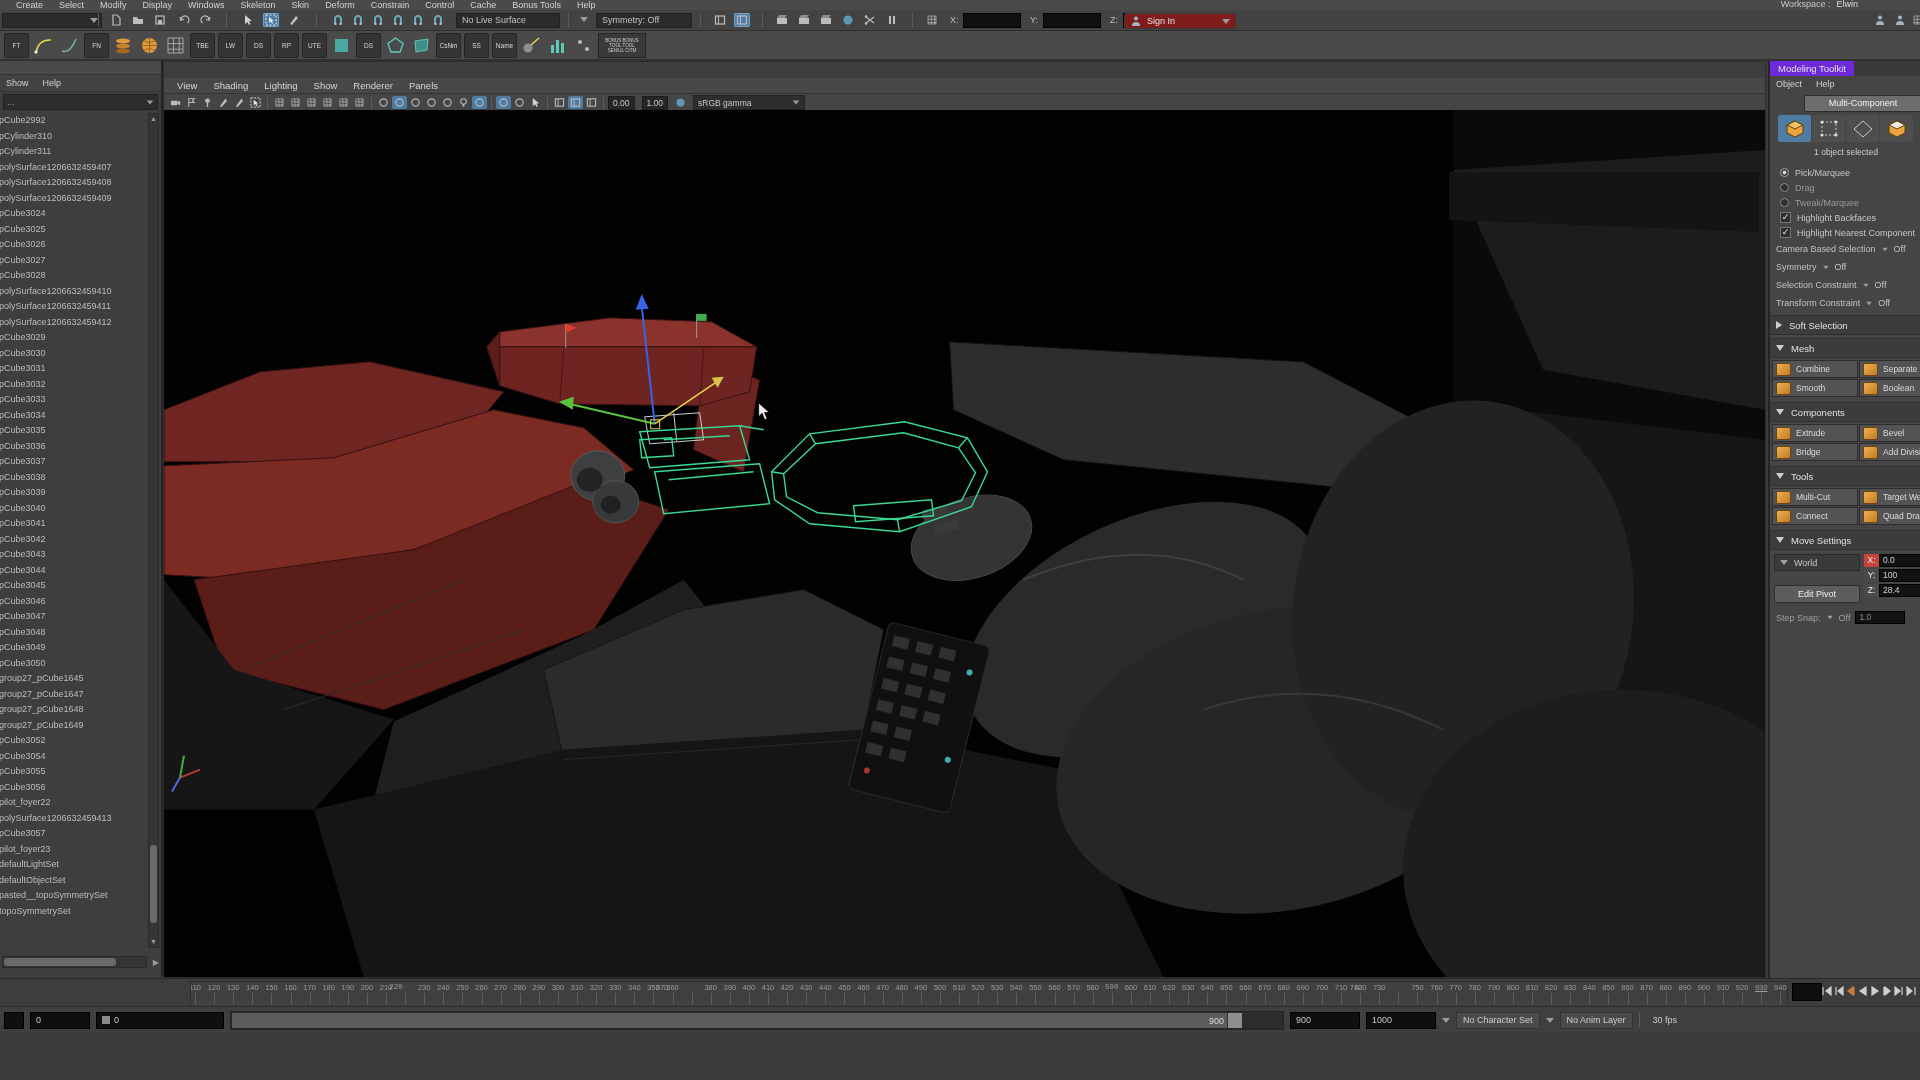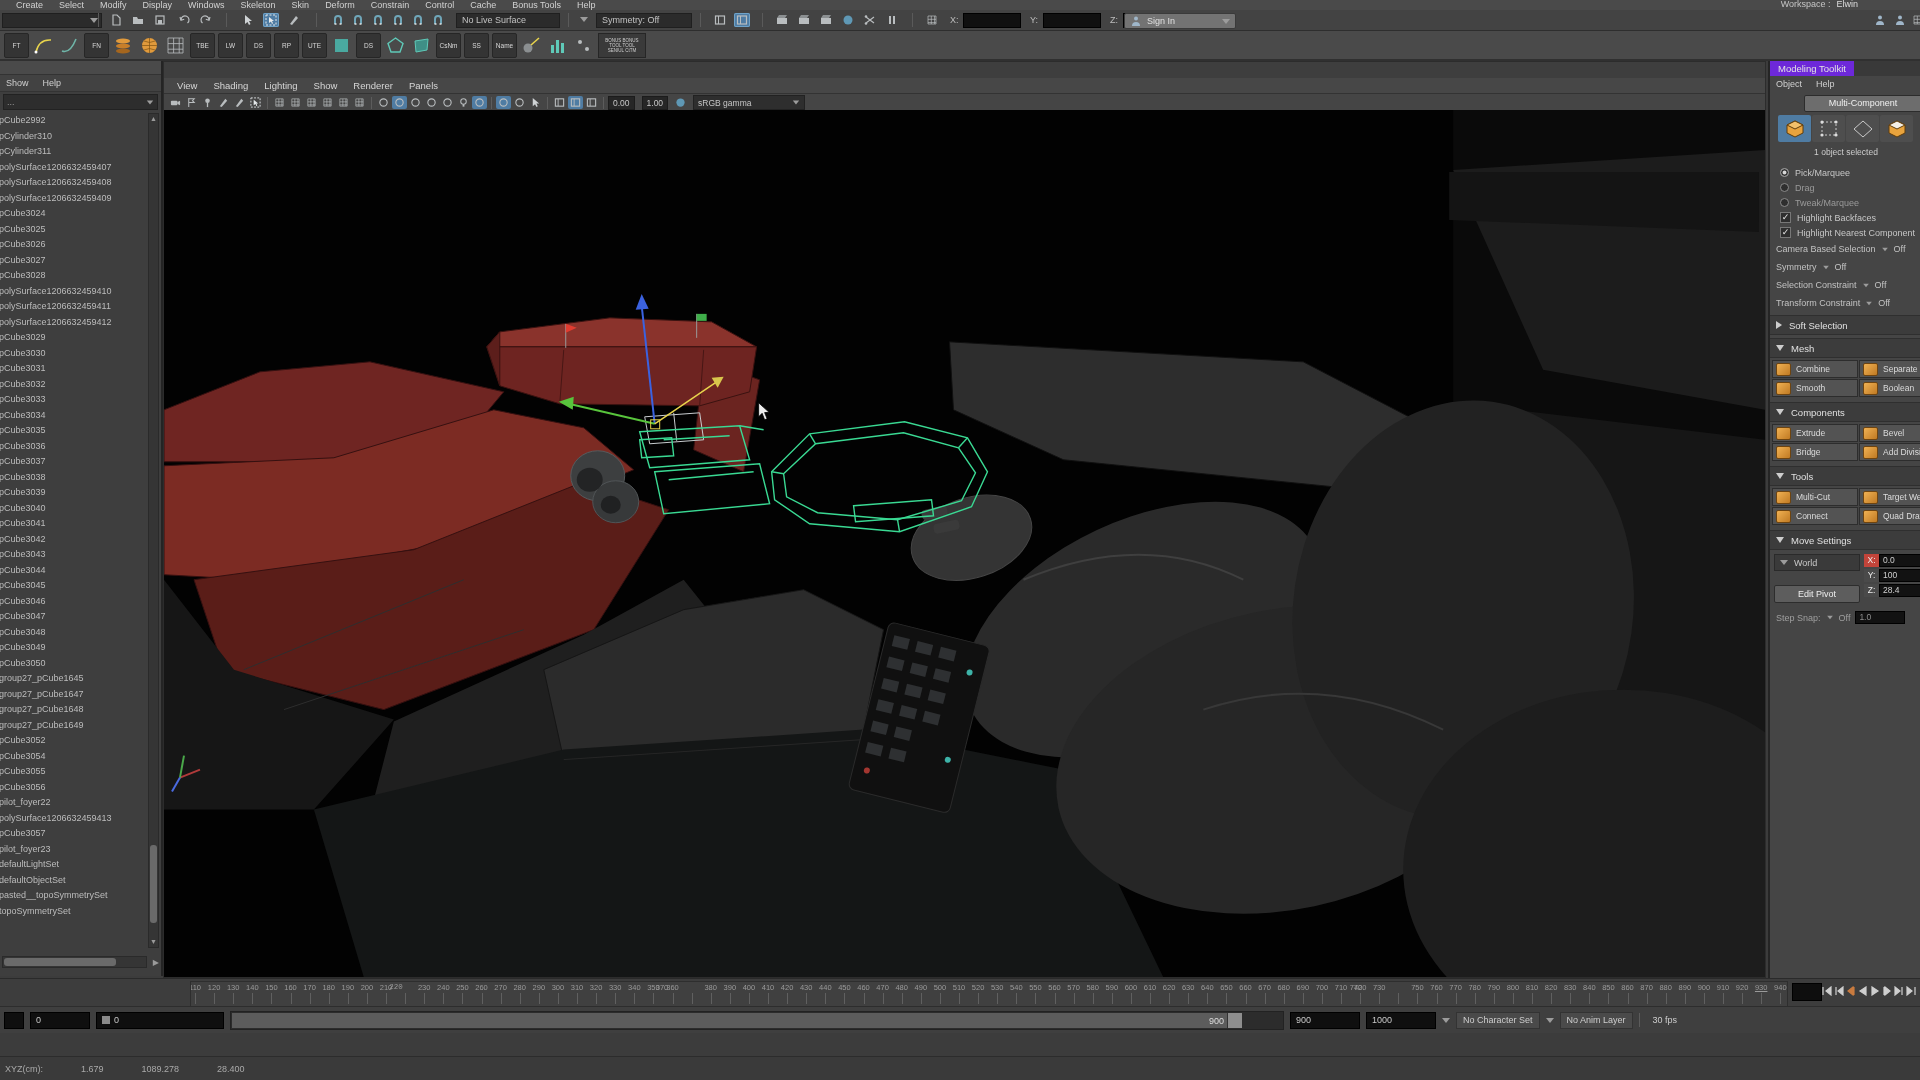--- a/index.html
+++ b/index.html
@@ -18,21 +18,21 @@
   .tico svg{width:12px;height:12px;}
   .tico.active{background:#4f7ca3;box-shadow:inset 0 0 0 1px #6fa3c9;}
   .tsep{position:absolute;top:3px;width:1px;height:14px;background:#5a5a5a;}
   .tfld{position:absolute;top:3px;height:13px;background:#2b2b2b;border:1px solid #1f1f1f;color:#c2c2c2;
         font-size:9px;line-height:13px;padding:0 5px;}
   .tlab{position:absolute;top:5px;font-size:9px;color:#bdbdbd;}
   .blackbox{position:absolute;top:3px;height:13px;background:#101010;border:1px solid #000;}
   #menuset{left:2px;width:88px;}
   #menuset .chev{position:absolute;right:3px;top:4px;}
   .chev{width:0;height:0;border-left:4px solid transparent;border-right:4px solid transparent;border-top:5px solid #9c9c9c;}
-  #signin{left:1124px;top:3px;width:100px;height:14px;background:#737373;border:1px solid #3a3a3a;border-radius:2px;
+  #signin{left:1124px;top:3px;width:100px;height:14px;background:#7f1d1d;border:1px solid #3a3a3a;border-radius:2px;
           display:flex;align-items:center;gap:5px;padding:0 5px;font-size:9px;color:#e0e0e0;}
   #signin .chev{margin-left:auto;}
   
   #shelf{left:0;top:31px;width:1920px;height:28px;background:#4a4a4a;border-bottom:2px solid #303030;display:flex;align-items:center;}
   #shelf-items{display:flex;align-items:center;gap:3px;padding-left:4px;}
   .sh{width:23px;height:23px;display:flex;align-items:center;justify-content:center;flex:none;}
   .sh-label{background:#343434;border:1px solid #262626;color:#d8d8d8;font-size:6.5px;border-radius:2px;}
   .sh-multiline{background:#3a3a3a;border:1px solid #262626;color:#cfcfcf;font-size:4.5px;line-height:5px;
                 flex-direction:column;width:46px;text-align:center;}
   .sh svg{width:19px;height:19px;}
@@ -1081,21 +1081,21 @@
         <span class="tick" style="left: 825.3px;">540</span>
         <span class="tickline" style="left: 825.3px;"></span>
         <span class="tick" style="left: 844.4px;">550</span>
         <span class="tickline" style="left: 844.4px;"></span>
         <span class="tick" style="left: 863.5px;">560</span>
         <span class="tickline" style="left: 863.5px;"></span>
         <span class="tick" style="left: 882.6px;">570</span>
         <span class="tickline" style="left: 882.6px;"></span>
         <span class="tick" style="left: 901.7px;">580</span>
         <span class="tickline" style="left: 901.7px;"></span>
-        <span class="tick" style="left: 920.8px;">590</span>
+        <span class="tick" style="left: 920.8px; font-family: Liberation Mono, monospace;">590</span>
         <span class="tickline" style="left: 920.8px;"></span>
         <span class="tick" style="left: 939.9px;">600</span>
         <span class="tickline" style="left: 939.9px;"></span>
         <span class="tick" style="left: 959px;">610</span>
         <span class="tickline" style="left: 959px;"></span>
         <span class="tick" style="left: 978.1px;">620</span>
         <span class="tickline" style="left: 978.1px;"></span>
         <span class="tick" style="left: 997.2px;">630</span>
         <span class="tickline" style="left: 997.2px;"></span>
         <span class="tick" style="left: 1016.3px;">640</span>
@@ -1223,21 +1223,15 @@
     <div class="rfld" id="rfld4">1000</div>
     <span class="chev rchev"></span>
     <span class="rtext">No Character Set</span>
     <span class="chev rchev"></span>
     <span class="rtext">No Anim Layer</span>
     <span class="rsep"></span>
     <span class="rtext" style="background:transparent;border-color:transparent">30 fps</span>
   </div>
 
 
-  <div id="statusline" class="abs">
-    <span class="sl0">XYZ(cm):</span>
-    <span>1.679</span>
-    <span>1089.278</span>
-    <span>28.400</span>
-  </div>
 
 
 </div>
 
 </body></html>

